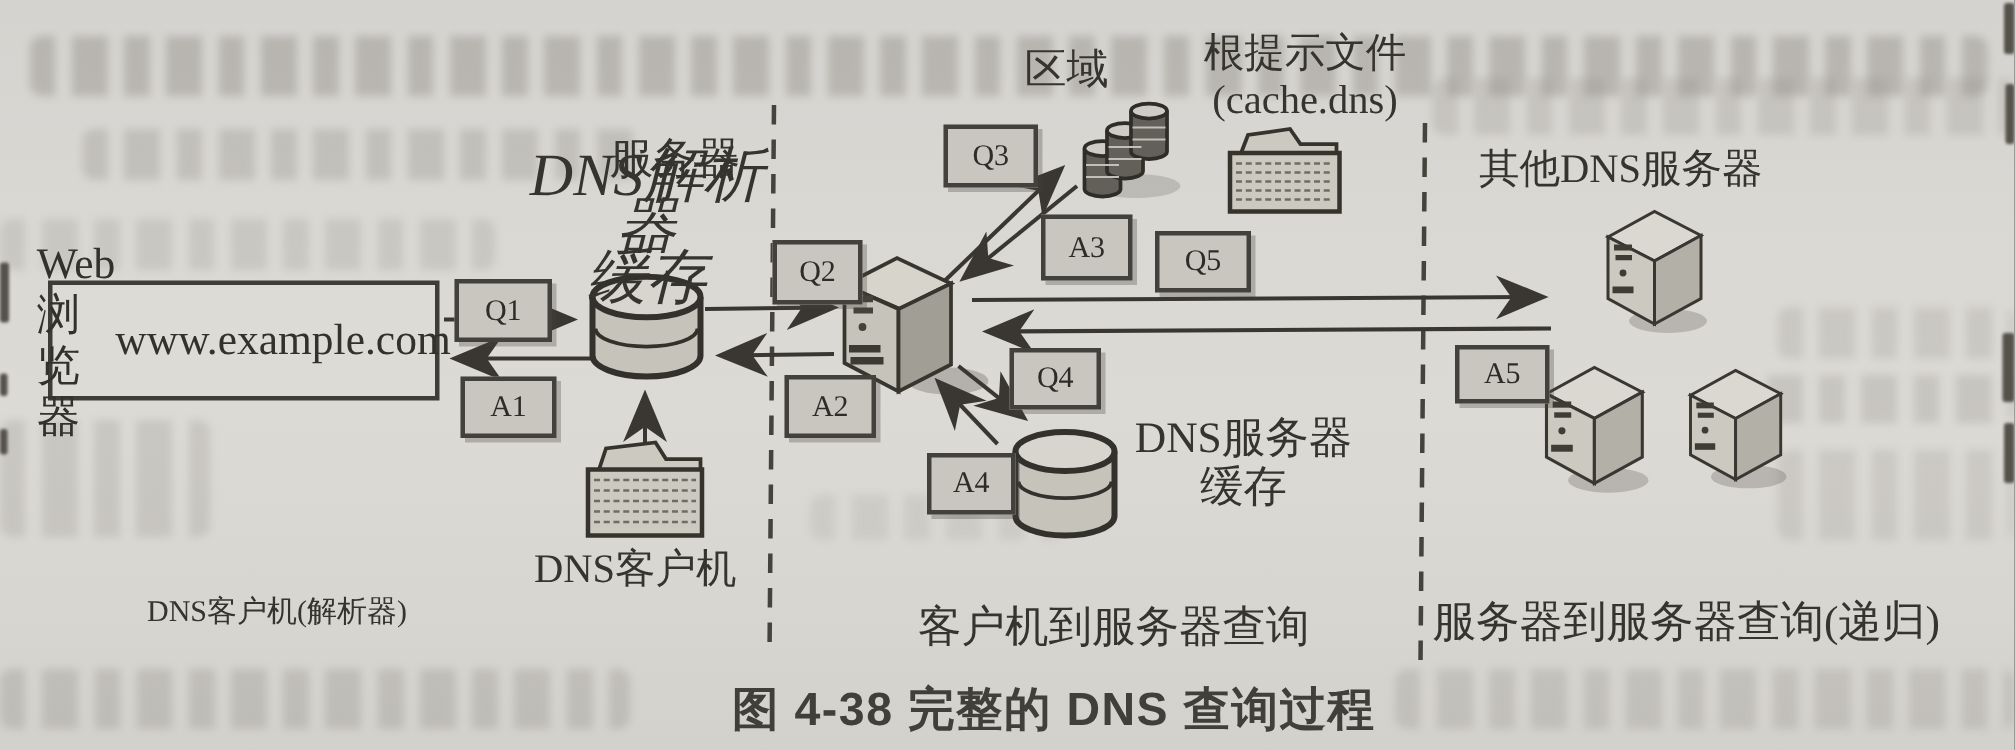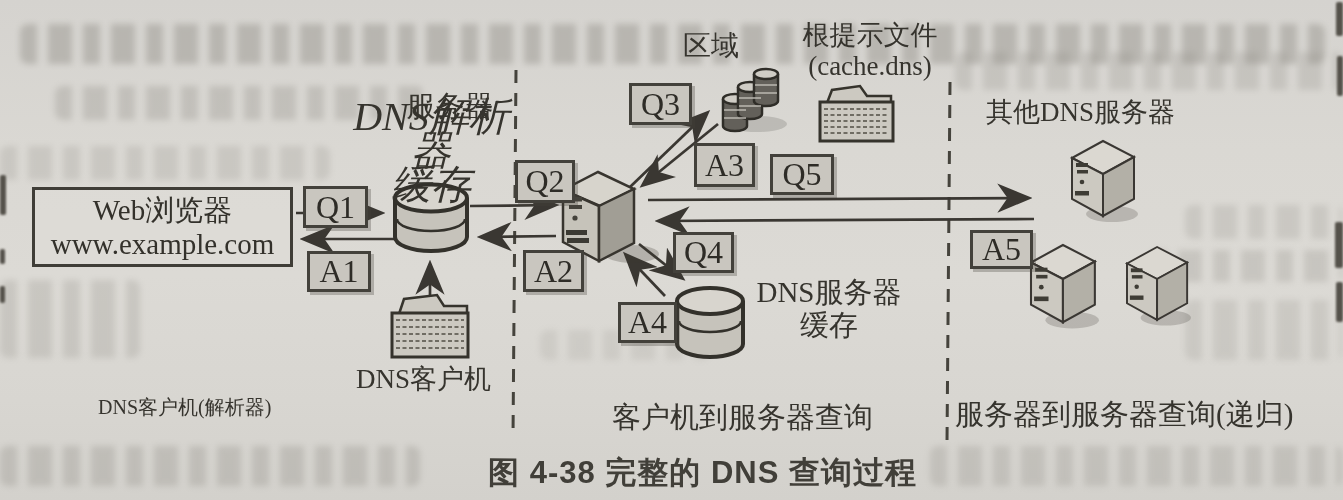--- a/index.html
+++ b/index.html
@@ -10,26 +10,26 @@
   }
   
   .bleed{
     position:absolute; border-radius:8px; filter:blur(3px);
     background:repeating-linear-gradient(90deg,#8f8c85 0 17px,transparent 17px 28px,#8f8c85 28px 52px,transparent 52px 63px);
   }
   .svglayer{position:absolute;left:0;top:0;}
   .webbox{
     position:absolute; left:32px; top:187px; width:255px; height:74px;
     border:3px solid #3f3d37; background:rgba(222,220,215,.55);
-    display:flex; flex-direction:column; align-items:center; justify-content:center;
+    display:flex; flex-direction:row; align-items:center; justify-content:center;
     line-height:34px; font-size:29px; color:#33312b;
   }
   .qa{
     position:absolute; border:3px solid #43413b; background:#c9c6bf; color:#2e2c27;
-    display:flex; align-items:center; justify-content:center; font-size:32px;
+    display:flex; align-items:center; justify-content:center; font-size:20px;
     box-shadow:3px 3px 0 rgba(70,67,60,.30);
   }
   .lbl{position:absolute; color:#36342e;}
   .center{text-align:center;}
   .watermark{
     position:absolute; left:541px; top:153px; font-size:44px; font-weight:bold;
     font-family:"Liberation Sans","DejaVu Sans",sans-serif;
     color:rgba(124,180,132,.55); letter-spacing:7px; text-shadow:0 0 1px rgba(124,180,132,.4);
   }
   .caption{

